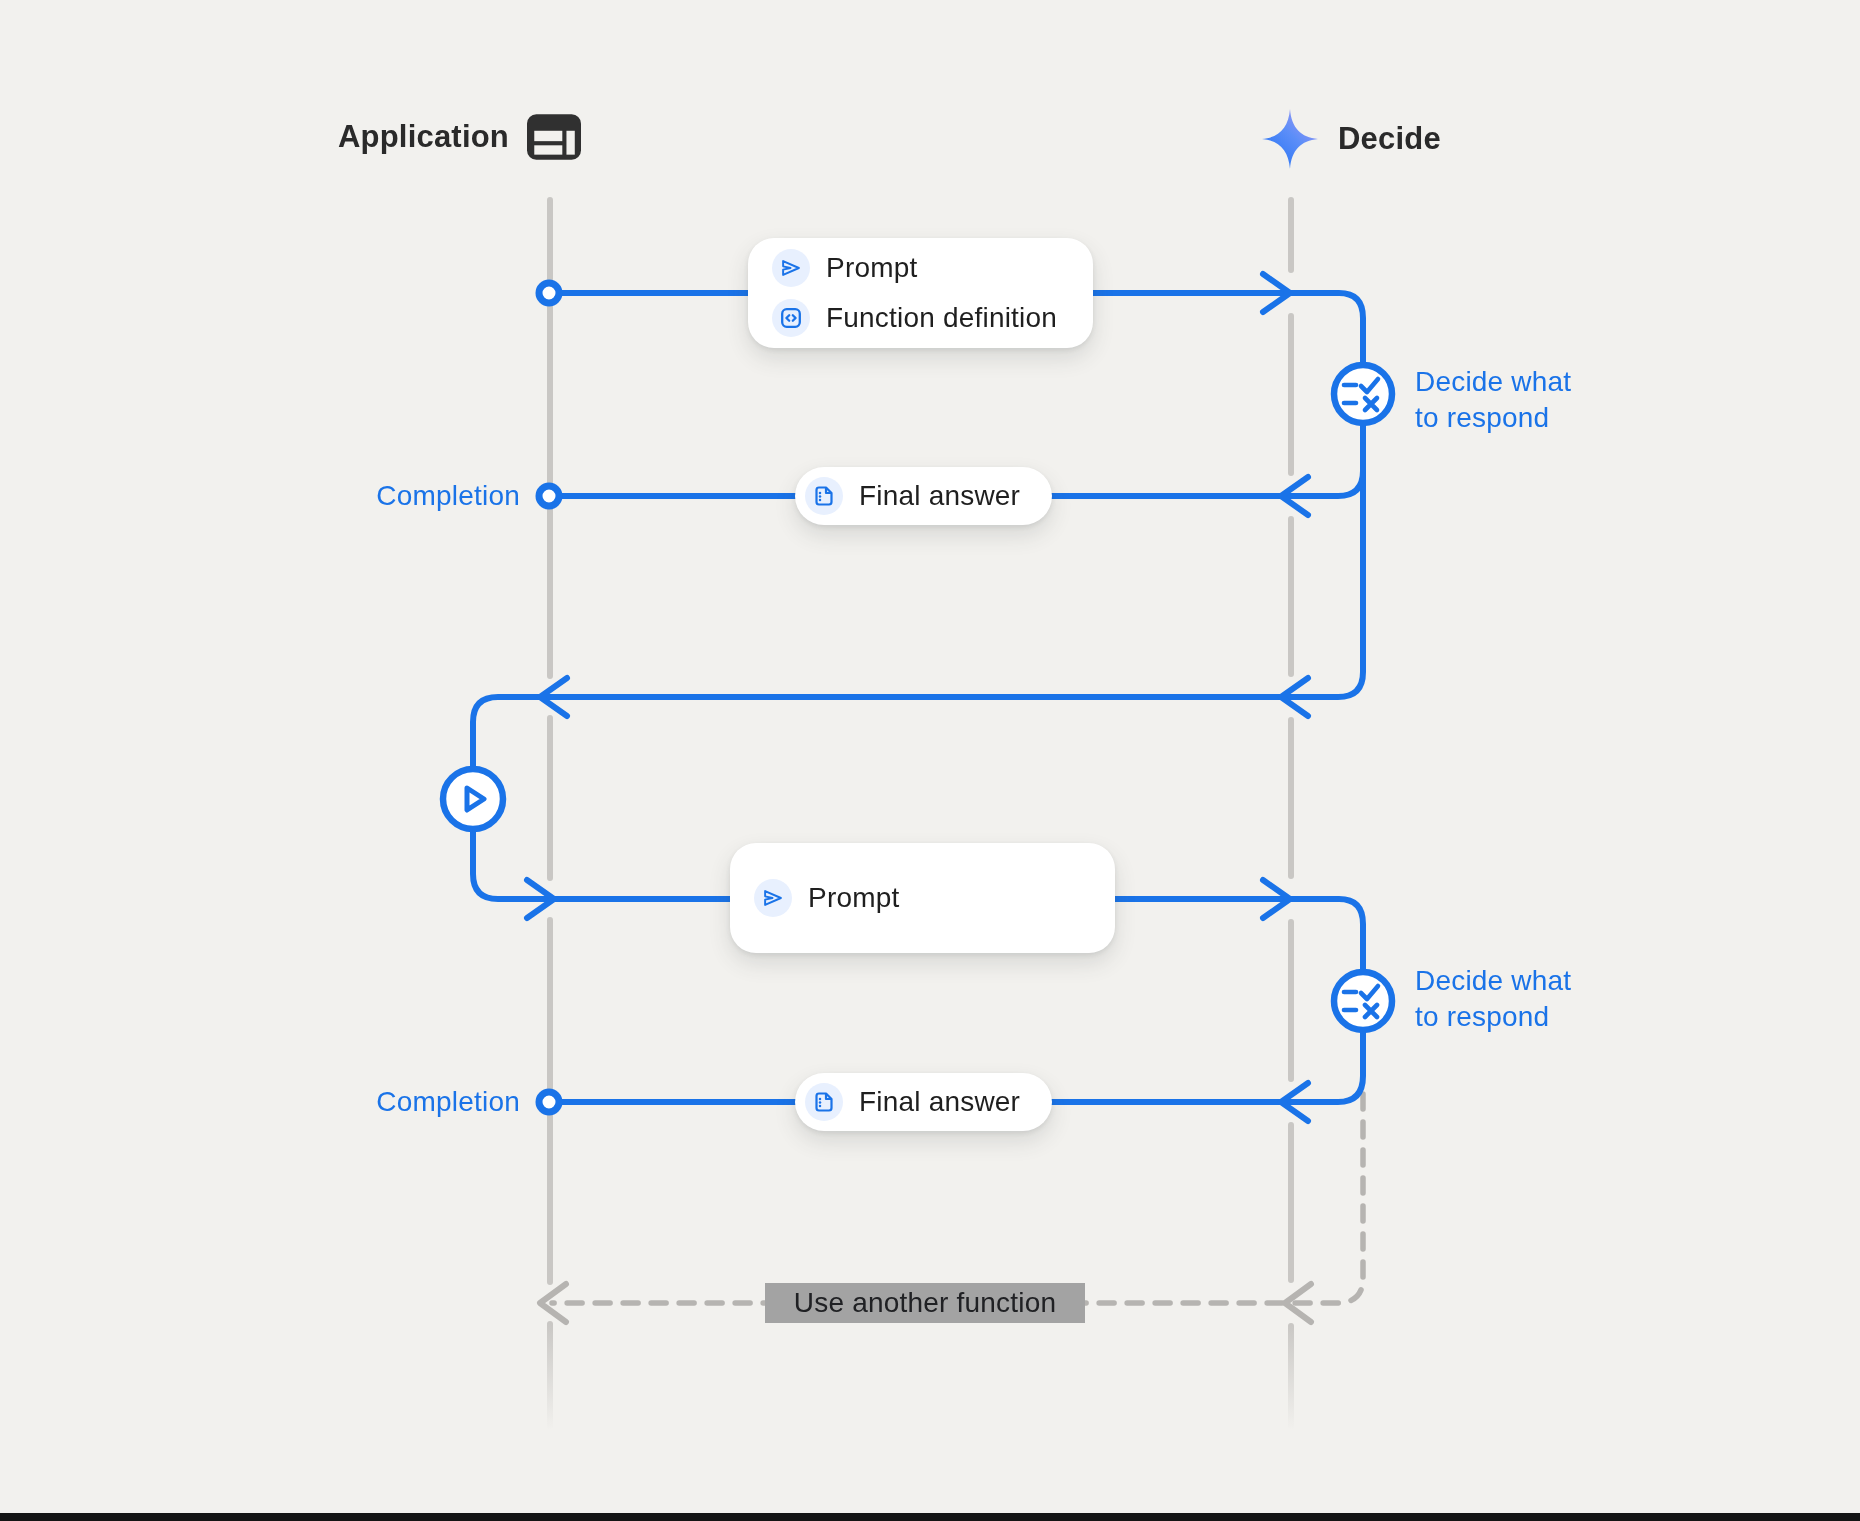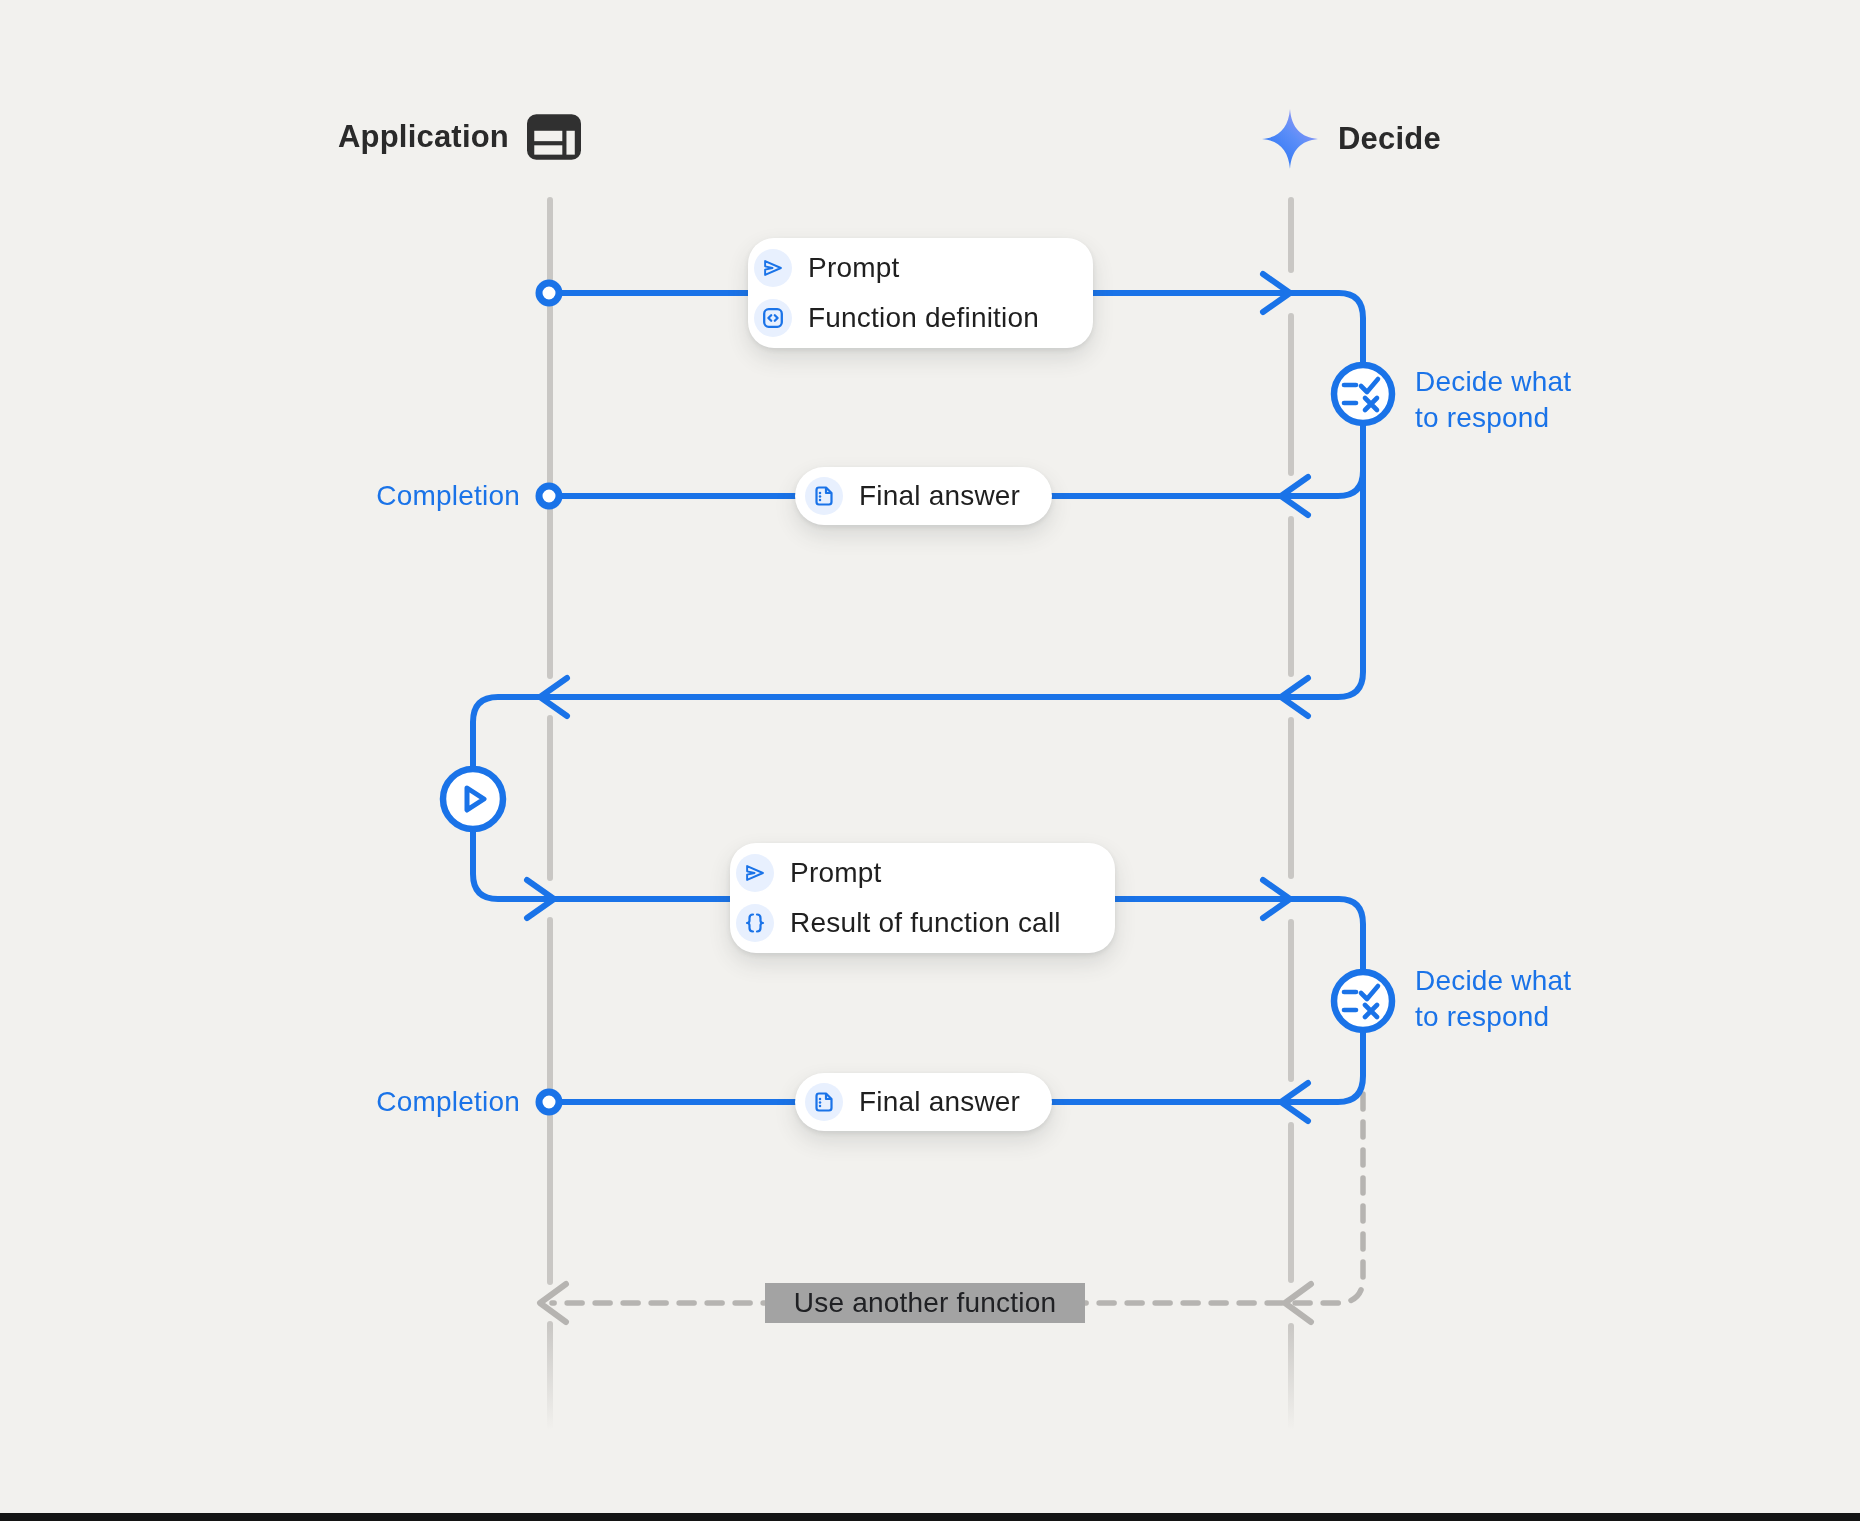--- a/index.html
+++ b/index.html
@@ -13,21 +13,21 @@
   
   .lane-header{position:absolute;display:flex;align-items:center;gap:18px;}
   .lane-header .lane-label{font-size:31px;font-weight:600;color:#2a2a2a;letter-spacing:.2px;}
   .header-app{left:338px;top:114px;}
   .header-gemini{left:1260px;top:106px;}
   
   .msg-box{
     position:absolute;background:#ffffff;border-radius:26px;
     box-shadow:0 10px 22px rgba(60,64,67,.14),0 2px 5px rgba(60,64,67,.10);
     display:flex;flex-direction:column;justify-content:space-evenly;
-    padding:0 18px 0 6px;box-sizing:border-box;z-index:2;
+    padding:0 18px 0 24px;box-sizing:border-box;z-index:2;
   }
   .msg-box.pill{border-radius:29px;padding-left:10px;}
   .msg-row{display:flex;align-items:center;gap:16px;}
   .icon-bubble{
     width:38px;height:38px;border-radius:50%;background:#e8f0fe;flex:0 0 38px;
     display:flex;align-items:center;justify-content:center;
   }
   .box-label{font-size:28px;font-weight:500;color:#1f1f1f;white-space:pre;letter-spacing:.2px;}
   
   .note{
@@ -184,29 +184,20 @@
 
   <div class="msg-box" style="left:730px;top:843px;width:385px;height:110px;">
     <div class="msg-row">
       <span class="icon-bubble">
         <svg width="22" height="22" viewBox="0 0 24 24">
             <path d="M3.4 4.4 L20.6 12 L3.4 19.6 L3.4 13.8 L11.5 12 L3.4 10.2 Z" fill="none" stroke="#1a73e8" stroke-width="2.1" stroke-linejoin="round"></path>
           </svg>
       </span>
       <span class="box-label">Prompt</span>
     </div>
-    <div class="msg-row">
-      <span class="icon-bubble">
-        <svg width="24" height="24" viewBox="0 0 24 24" fill="none" stroke="#1a73e8" stroke-width="2.2" stroke-linecap="round" stroke-linejoin="round">
-          <path d="M10 3.5 Q6.5 3.5 6.5 7 V9.5 Q6.5 12 4 12 Q6.5 12 6.5 14.5 V17 Q6.5 20.5 10 20.5"></path>
-          <path d="M14 3.5 Q17.5 3.5 17.5 7 V9.5 Q17.5 12 20 12 Q17.5 12 17.5 14.5 V17 Q17.5 20.5 14 20.5"></path>
-        </svg>
-      </span>
-      <span class="box-label">Result of function call</span>
-    </div>
   </div>
 
   <div class="msg-box pill" style="left:795px;top:1073px;width:257px;height:58px;">
     <div class="msg-row">
       <span class="icon-bubble">
         <svg width="24" height="24" viewBox="0 0 24 24">
           <path d="M14 3.5 H7 Q4.5 3.5 4.5 6 V18 Q4.5 20.5 7 20.5 H17 Q19.5 20.5 19.5 18 V9 L14 3.5 Z" fill="none" stroke="#1a73e8" stroke-width="2.2" stroke-linejoin="round"></path>
           <path d="M14 3.5 V9 H19.5" fill="none" stroke="#1a73e8" stroke-width="2.2" stroke-linejoin="round"></path>
           <circle cx="8" cy="9" r="1.25" fill="#1a73e8"></circle>
           <circle cx="8" cy="12.5" r="1.25" fill="#1a73e8"></circle>

